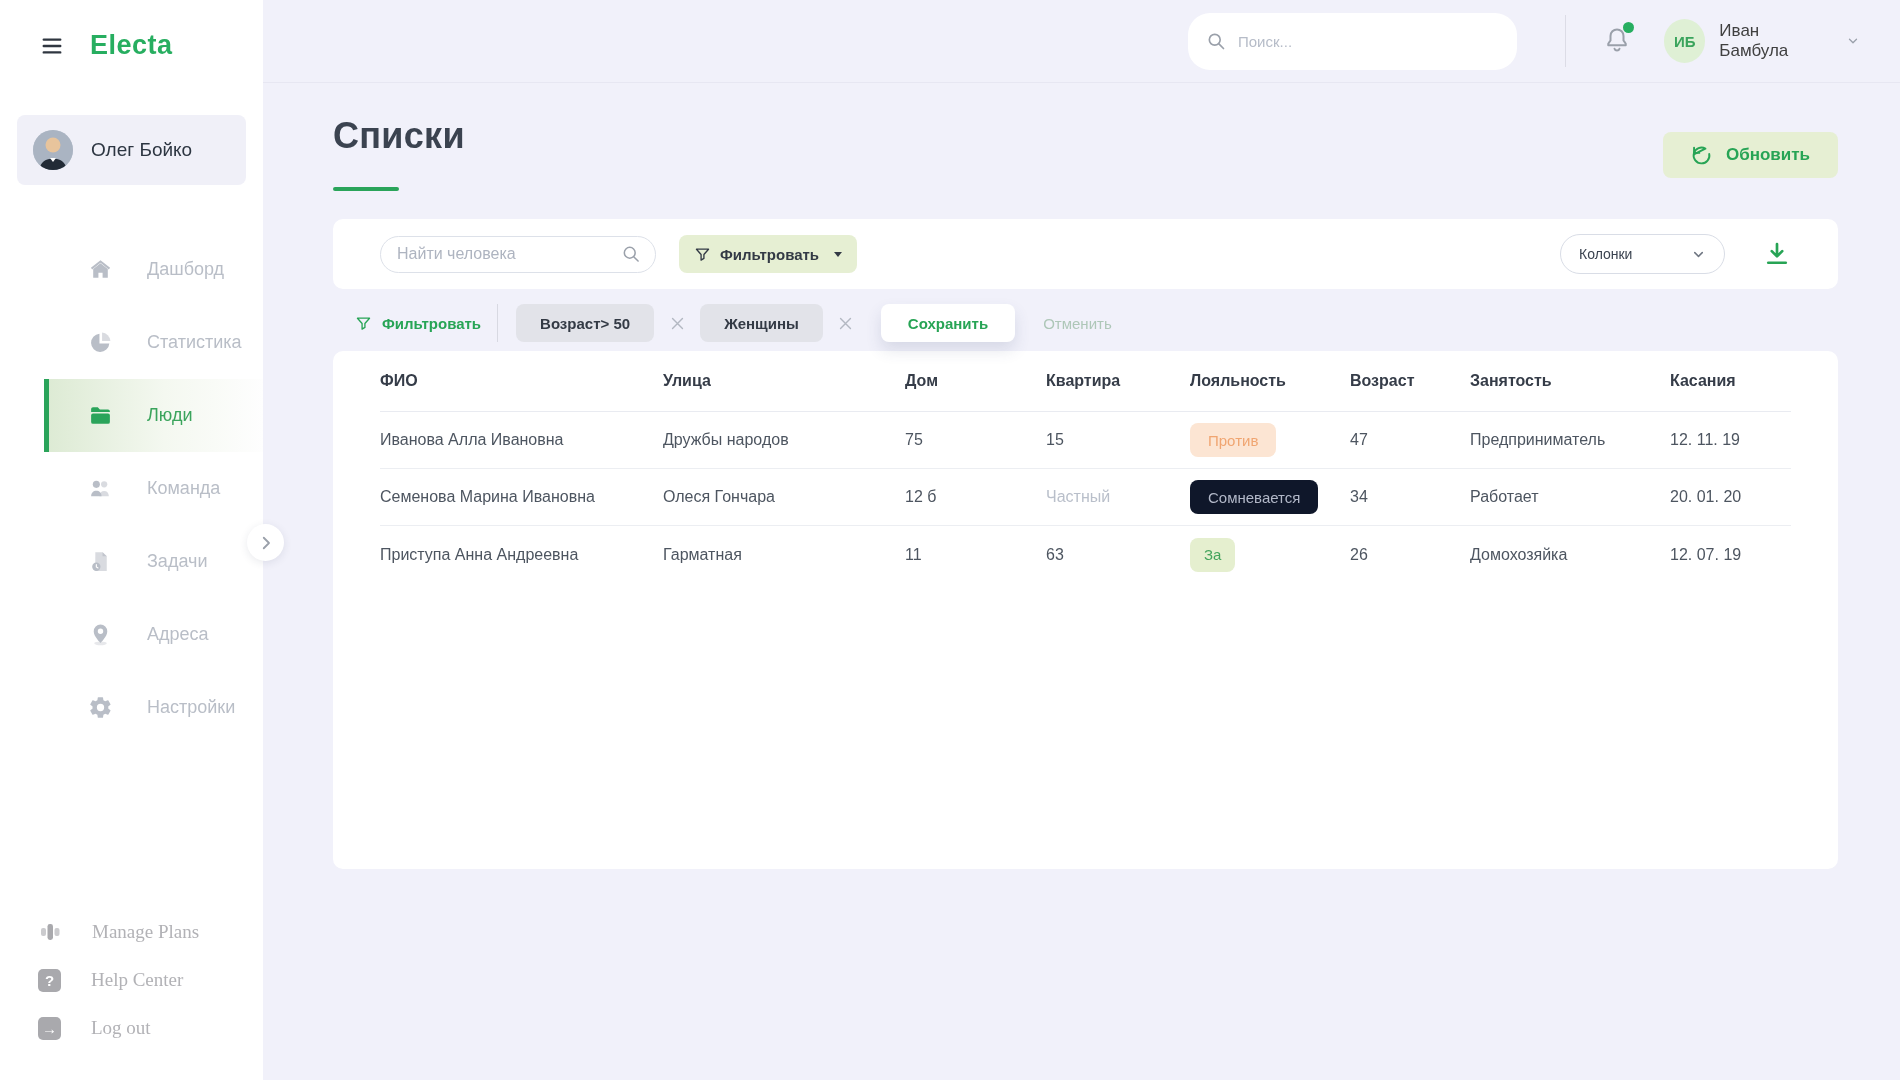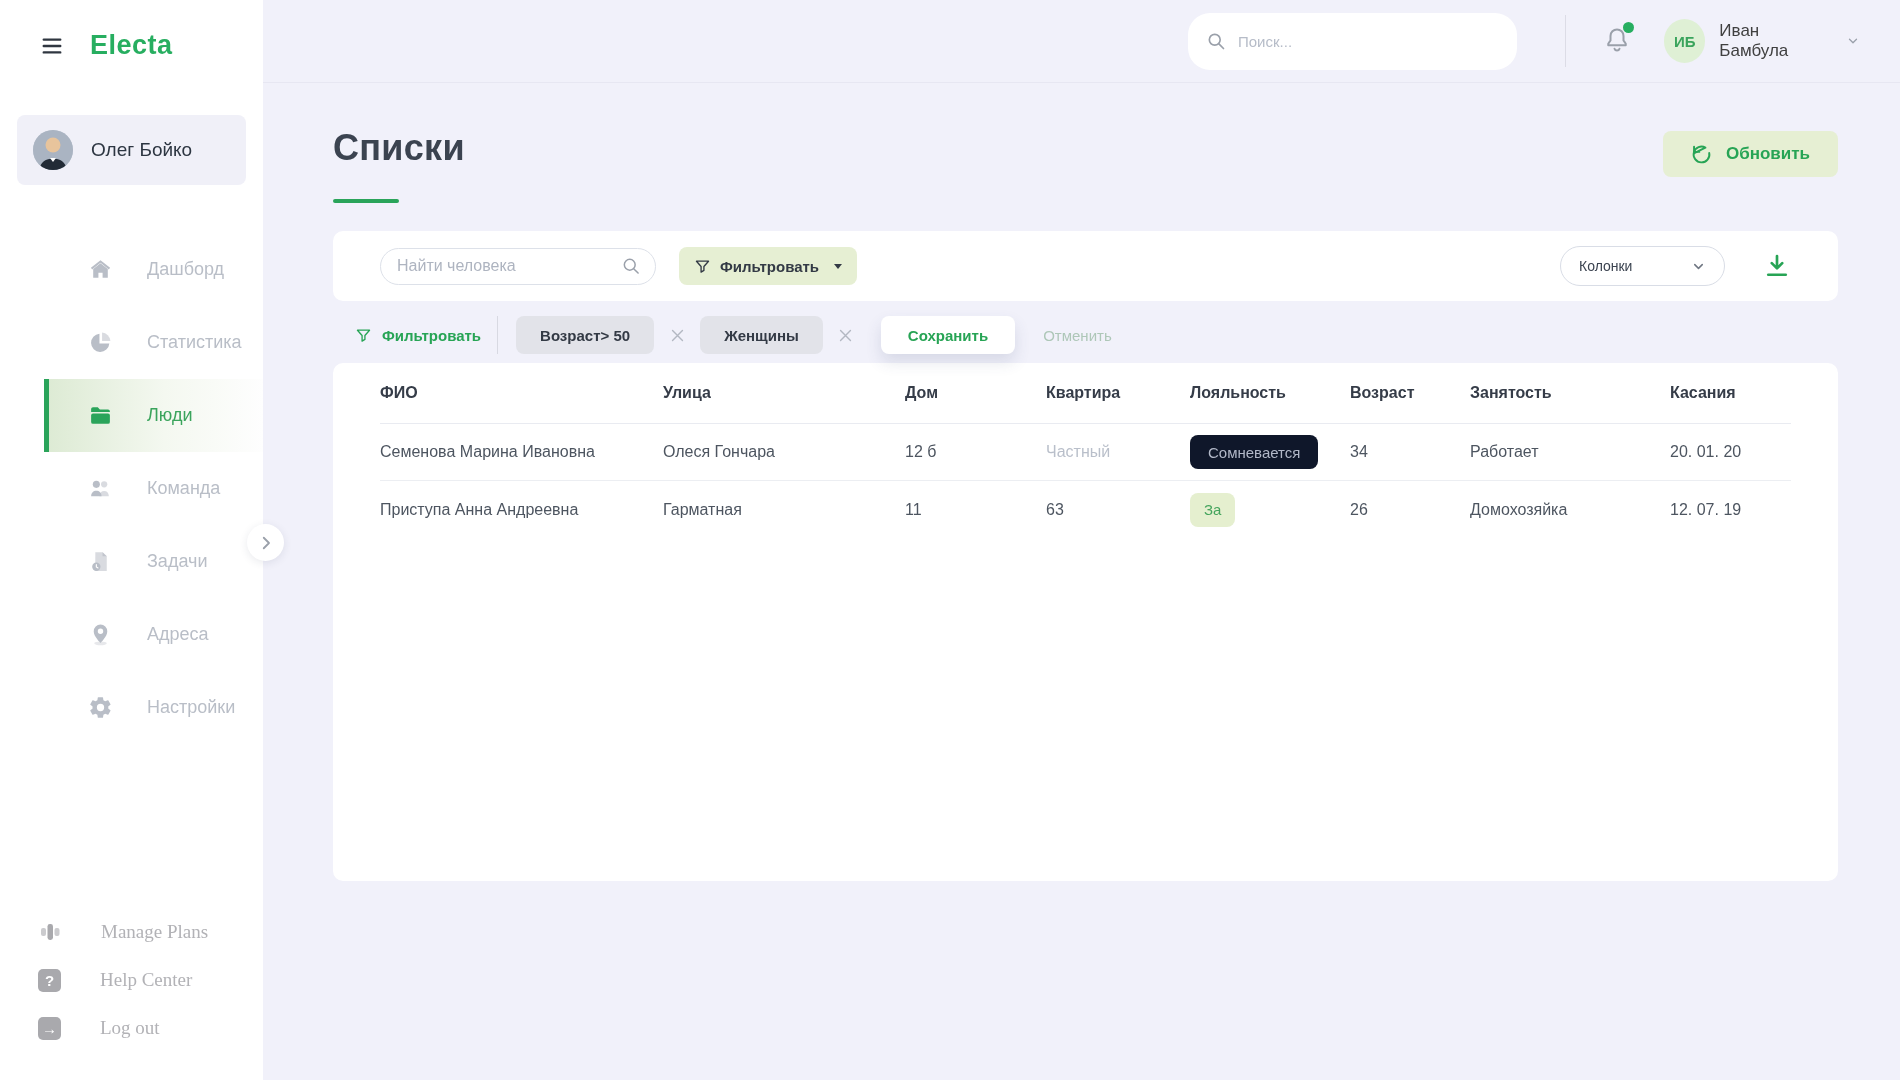--- a/index.html
+++ b/index.html
@@ -19,21 +19,21 @@
   .user-card .uname { font-size:19px; color:#2d3642; font-weight:400; }
 
   .nav { margin-top:48px;padding-left:44px; }
   .nav-item { height:73px; display:flex; align-items:center; gap:34px; padding-left:44px; cursor:pointer; color:#b9bec7; font-size:18px; position:relative; }
   .nav-item .nicon { width:25px; height:25px; flex-shrink:0; color:#b9bec7; display:flex; align-items:center; justify-content:center; }
   .nav-item.active { background:linear-gradient(90deg, #dcead3 0%, #f4f8f0 55%, #fefefe 100%); color:#3aa45c; }
   .nav-item.active .nicon { color:#2aa45a; }
   .nav-item.active::before { content:""; position:absolute; left:0; top:0; bottom:0; width:5px; background:#2aa45a; }
 
   .side-footer { margin-top:auto; padding-bottom:28px; }
-  .foot-item { height:48px; display:flex; align-items:center; gap:39px; padding-left:38px; cursor:pointer; color:#b2b2b6; font-family:"Liberation Serif", serif; font-size:19px; }
+  .foot-item { height:48px; display:flex; align-items:center; gap:30px; padding-left:38px; cursor:pointer; color:#b2b2b6; font-family:"Liberation Serif", serif; font-size:19px; }
   .foot-icon { width:24px; height:24px; color:#a9a9ad; display:flex; align-items:center; justify-content:center; }
   .sq-icon { width:23px; height:23px; background:#a9a9ad; border-radius:5px; color:#ffffff; font-size:15px; font-weight:700; display:flex; align-items:center; justify-content:center; font-family:"Liberation Sans", sans-serif; }
 
   .collapse-handle { position:absolute; left:247px; top:524px; width:37px; height:37px; border-radius:50%; background:#ffffff; box-shadow:0 2px 8px rgba(40,45,80,.10); display:flex; align-items:center; justify-content:center; color:#9aa0aa; cursor:pointer; z-index:5; }
 
   
   .main { flex:1; display:flex; flex-direction:column; }
   .topbar { height:83px; display:flex; align-items:center; border-bottom:1px solid #e7e7f2; padding-right:40px; flex-shrink:0; }
   .search-pill { margin-left:925px; width:343px; height:57px; background:#ffffff; border-radius:22px; display:flex; align-items:center; padding:0 18px; gap:12px; }
   .search-pill .sicon { width:20px; height:20px; color:#9aa0aa; }
@@ -42,21 +42,21 @@
   .tb-divider { width:1px; height:52px; background:#dcdce6; margin-left:48px; }
   .bell-wrap { position:relative; margin-left:36px; width:32px; height:32px; color:#9aa0aa; cursor:pointer; }
   .bell-dot { position:absolute; top:-3px; right:-2px; width:11px; height:11px; border-radius:50%; background:#27ae60; }
   .tb-user { display:flex; align-items:center; gap:14px; margin-left:32px; cursor:pointer; }
   .tb-avatar { width:44px; height:44px; border-radius:50%; background:#dff0d5; color:#3aa45c; font-size:15px; font-weight:700; display:flex; align-items:center; justify-content:center; }
   .tb-name { font-size:17px; color:#404040; }
   .tb-caret { width:14px; height:14px; color:#9aa0aa; margin-left:6px; }
 
   .content { flex:1; padding:0 62px 0 70px; }
 
-  .title-row { margin-top:44px; display:flex; justify-content:space-between; align-items:flex-start; }
+  .title-row { margin-top:32px; display:flex; justify-content:space-between; align-items:center; }
   .page-title { font-size:36px; font-weight:700; color:#3b4350; letter-spacing:.3px; }
   .title-underline { width:66px; height:4px; background:#2aa45a; border-radius:2px; margin-top:30px; }
   .refresh-btn { margin-top:4px; height:46px; background:#e6efd3; border:none; border-radius:8px; display:flex; align-items:center; gap:14px; padding:0 28px; color:#27a455; font-size:17px; font-weight:700; cursor:pointer; font-family:"Liberation Sans", sans-serif; }
   .refresh-btn .ricon { width:21px; height:21px; }
 
   .toolbar-card { margin-top:28px; background:#ffffff; border-radius:10px; height:70px; display:flex; align-items:center; padding:0 47px; }
   .find-input { width:276px; height:37px; border:1px solid #dde1e9; border-radius:19px; display:flex; align-items:center; padding:0 14px 0 16px; background:#fff; }
   .find-input input { border:none; outline:none; flex:1; font-size:16px; color:#3b4350; font-family:"Liberation Sans", sans-serif; background:transparent; }
   .find-input input::placeholder { color:#aeb4c0; }
   .find-input .sicon { width:20px; height:20px; color:#9aa0aa; }
@@ -330,20 +330,30 @@
           <span>ФИО</span>
           <span>Улица</span>
           <span>Дом</span>
           <span>Квартира</span>
           <span>Лояльность</span>
           <span>Возраст</span>
           <span>Занятость</span>
           <span>Касания</span>
         </div>
 
+        <div class="trow tbody-row">
+          <span class="cell">Иванова Алла Ивановна</span>
+          <span class="cell">Дружбы народов</span>
+          <span class="cell">75</span>
+          <span class="cell" data-state="normal">15</span>
+          <span><span class="badge" data-variant="against">Против</span></span>
+          <span class="cell">47</span>
+          <span class="cell">Предприниматель</span>
+          <span class="cell">12. 11. 19</span>
+        </div>
 
         <div class="trow tbody-row">
           <span class="cell">Семенова Марина Ивановна</span>
           <span class="cell">Олеся Гончара</span>
           <span class="cell">12 б</span>
           <span class="cell" data-state="muted">Частный</span>
           <span><span class="badge" data-variant="doubt">Сомневается</span></span>
           <span class="cell">34</span>
           <span class="cell">Работает</span>
           <span class="cell">20. 01. 20</span>

